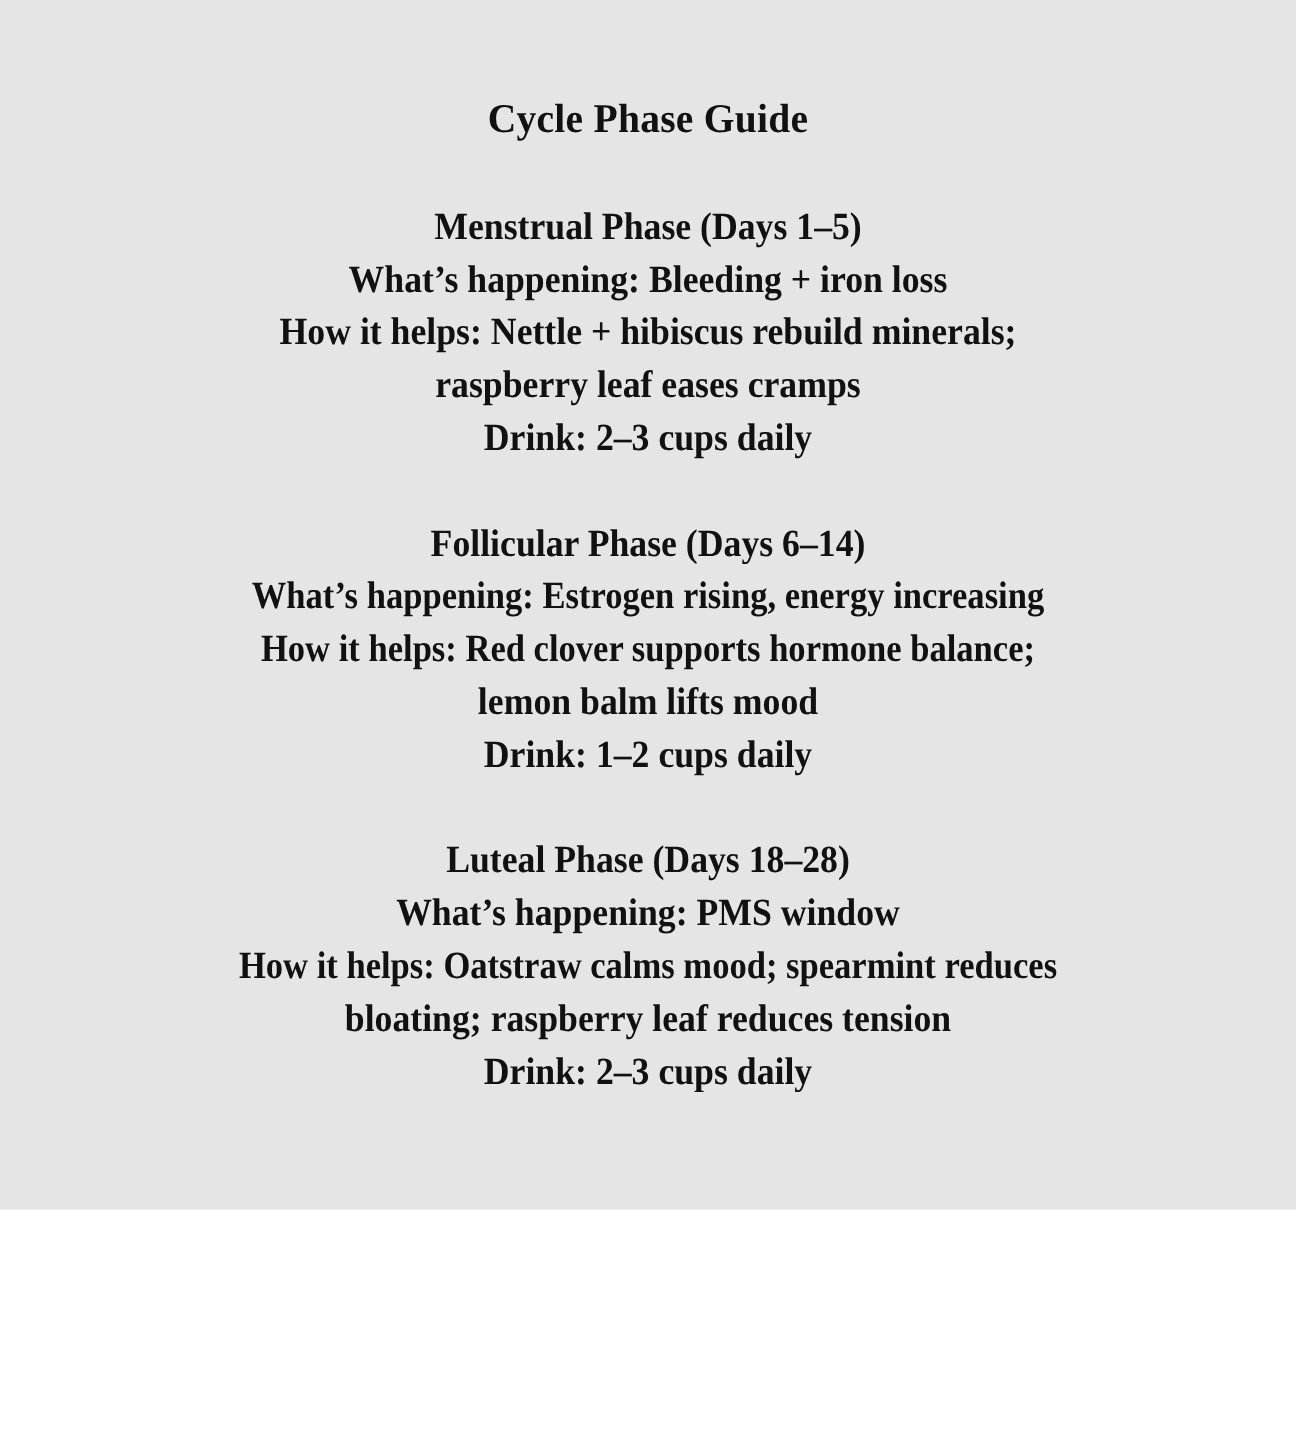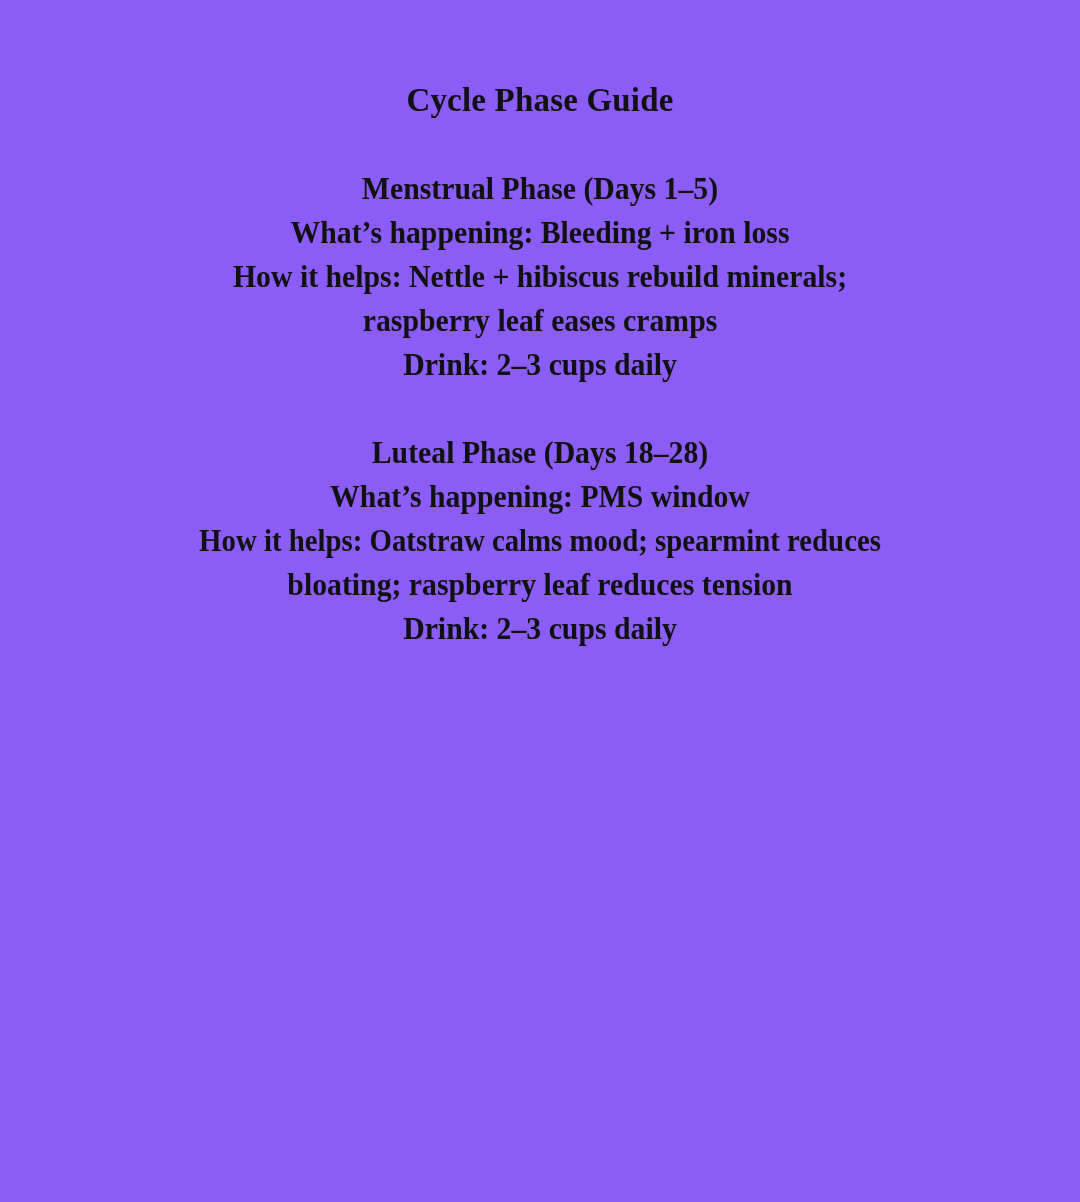--- a/index.html
+++ b/index.html
@@ -12,25 +12,25 @@
     width: 1080px;
     height: 1202px;
     overflow: hidden;
     font-family: "Liberation Serif", "DejaVu Serif", serif;
     color: #111111;
     -webkit-font-smoothing: antialiased;
   }
 
   .page {
     width: 1080px;
-    height: 1202px;
+    height: 1008px;
     box-sizing: border-box;
     padding: 0 40px;
     display: block;
-    background: #8b5cf6;
+    background: #e5e5e5;
   }
 
   .doc-title {
     text-align: center;
     font-weight: bold;
     font-size: 34px;
     line-height: 44px;
     letter-spacing: 0.2px;
     margin: 0;
     padding-top: 78px;
@@ -83,20 +83,27 @@
   <h1 class="doc-title">Cycle Phase Guide</h1>
 
   <section class="phase-block first">
     <div class="phase-line phase-heading">Menstrual Phase (Days 1–5)</div>
     <div class="phase-line">What’s happening: Bleeding + iron loss</div>
     <div class="phase-line">How it helps: Nettle + hibiscus rebuild minerals;</div>
     <div class="phase-line">raspberry leaf eases cramps</div>
     <div class="phase-line">Drink: 2–3 cups daily</div>
   </section>
 
+  <section class="phase-block">
+    <div class="phase-line phase-heading">Follicular Phase (Days 6–14)</div>
+    <div class="phase-line long">What’s happening: Estrogen rising, energy increasing</div>
+    <div class="phase-line long">How it helps: Red clover supports hormone balance;</div>
+    <div class="phase-line">lemon balm lifts mood</div>
+    <div class="phase-line">Drink: 1–2 cups daily</div>
+  </section>
 
 
   <section class="phase-block">
     <div class="phase-line phase-heading">Luteal Phase (Days 18–28)</div>
     <div class="phase-line">What’s happening: PMS window</div>
     <div class="phase-line long">How it helps: Oatstraw calms mood; spearmint reduces</div>
     <div class="phase-line">bloating; raspberry leaf reduces tension</div>
     <div class="phase-line">Drink: 2–3 cups daily</div>
   </section>
 

